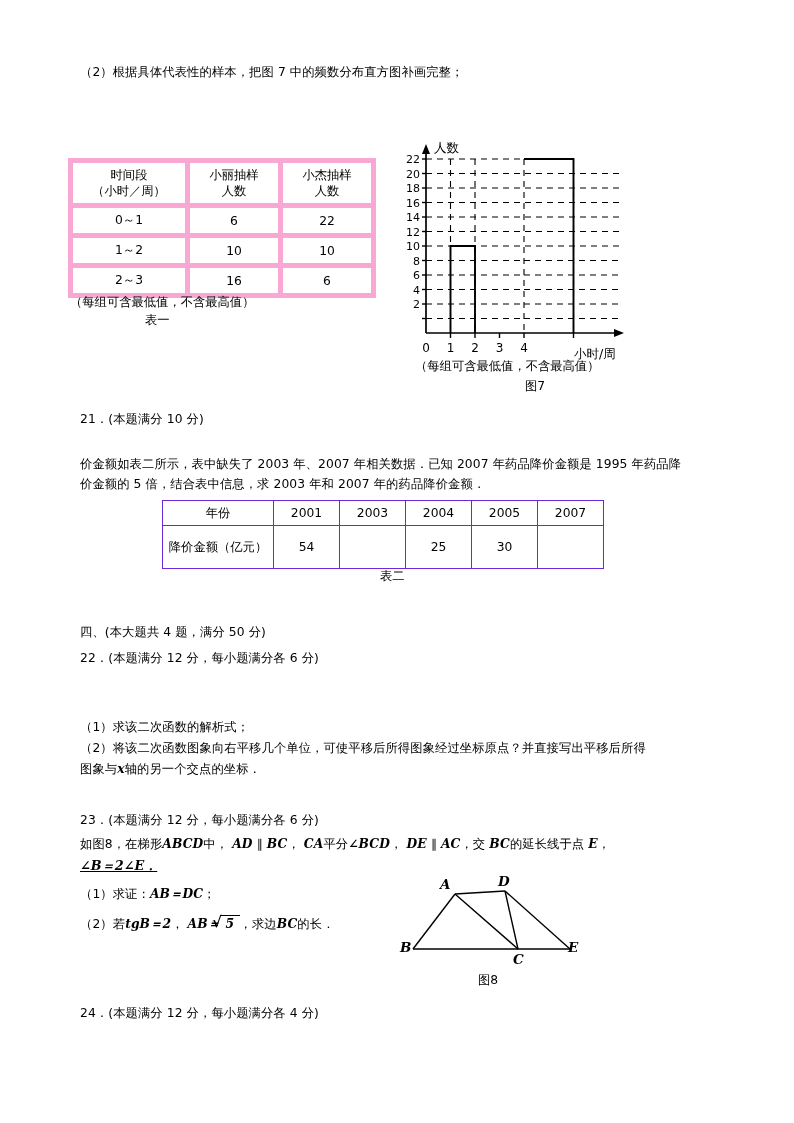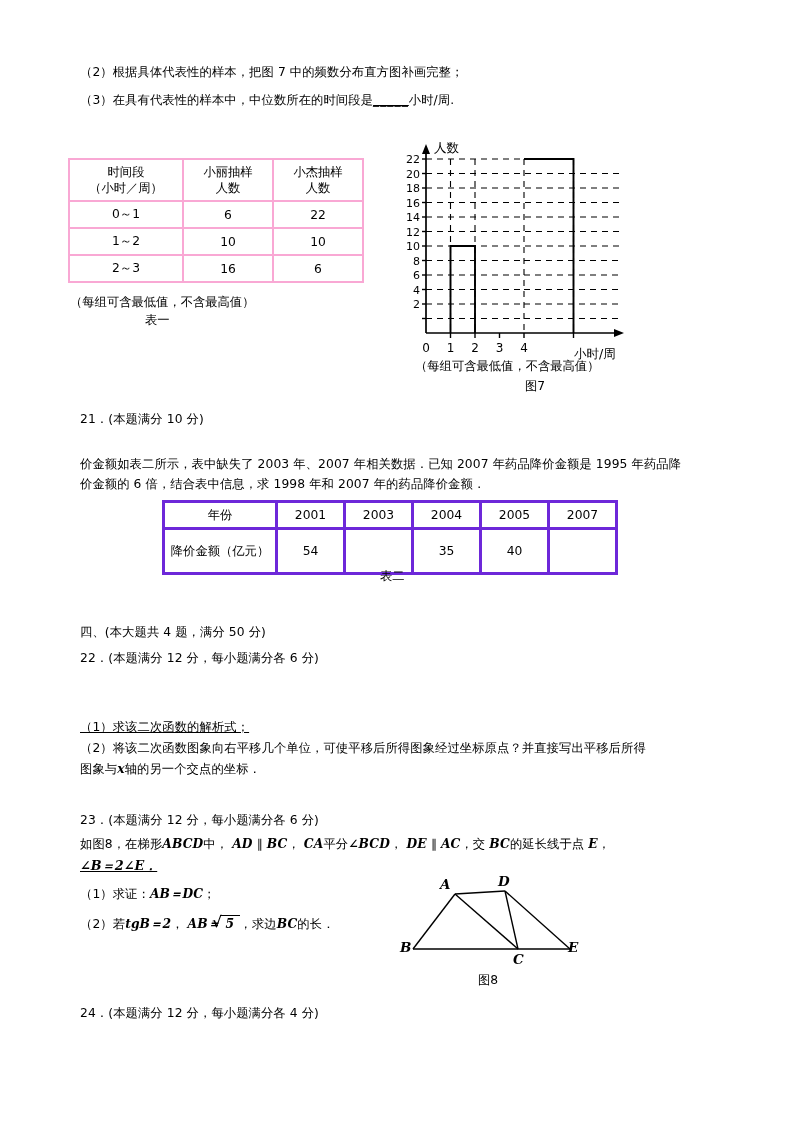--- a/index.html
+++ b/index.html
@@ -24,41 +24,41 @@
   .ital { font-style:italic; font-weight:bold; font-family:"DejaVu Serif","Liberation Serif",serif; }
   .blank { text-decoration:underline; letter-spacing:1px; }
 
   
   #table-one {
     position:absolute; left:68px; top:158px;
     border-collapse:collapse;
     font-size:12.3px;
   }
   #table-one td {
-    border:2px solid #f9a8d4;
+    border:5px solid #f9a8d4;
     text-align:center;
     vertical-align:middle;
     padding:1px 2px;
   }
   #table-one td.hd { height:38px; line-height:16px; }
   #table-one td.c1 { width:108px; }
   #table-one td.c2 { width:84px; }
   #table-one td.c3 { width:84px; }
   #table-one td.dat { height:23px;margin-top:29px; }
 
   .tbl-note {
     position:absolute; font-size:12.3px; white-space:nowrap;
   }
 
   
   #table-two {
     position:absolute; left:162px; top:500px;
     border-collapse:collapse; font-size:12.3px;
   }
-  #table-two td { border:3px solid #6d28d9; text-align:center; vertical-align:middle; }
+  #table-two td { border:1px solid #6d28d9; text-align:center; vertical-align:middle; }
   #table-two td.lbl { width:104px; height:22px; padding:0 3px; }
   #table-two td.yr  { width:63px; height:22px; }
   #table-two td.amtlbl { height:40px; }
   #table-two td.amt { height:40px; }
 
   
   #chart {
     position:absolute; left:398px; top:130px;
     width:250px; height:265px;
   }
@@ -70,23 +70,20 @@
 
   .cap { position:absolute; font-size:12.3px; white-space:nowrap; }
 </style>
 </head>
 <body>
 
 <div class="page">
 
   <div class="ln" style="left:80px; top:64px;">（2）根据具体代表性的样本，把图 7 中的频数分布直方图补画完整；</div>
 
-  <div class="ln" style="left:80px; top:92px;">
-    <span>（3）在具有代表性的样本中，中位数所在的时间段是</span><span class="blank">_____</span><span>小时/周.</span>
-  </div>
 
   <table id="table-one">
     <tbody>
         <tr>
       <td class="hd c1">
         <div>时间段</div>
         <div>（小时／周）</div>
       </td>
       <td class="hd c2">
         <div>小丽抽样</div>
@@ -212,50 +209,50 @@
       <text x="36" y="22" font-family="DejaVu Sans, Liberation Sans, sans-serif" font-size="12.5" fill="#000">人数</text>
       <text x="176" y="228" font-family="DejaVu Sans, Liberation Sans, sans-serif" font-size="12.5" fill="#000">小时/周</text>
     </svg>
   </div>
 
   <div class="cap" style="left:415px; top:358px; font-size:12.3px;">（每组可含最低值，不含最高值）</div>
   <div class="cap" style="left:505px; top:378px;margin-left:20px;">图7</div>
 
   <div class="ln" style="left:80px; top:411px;">21．(本题满分 10 分)</div>
   <div class="ln" style="left:80px; top:456px;">价金额如表二所示，表中缺失了 2003 年、2007 年相关数据．已知 2007 年药品降价金额是 1995 年药品降</div>
-  <div class="ln" style="left:80px; top:476px;">价金额的 6 倍，结合表中信息，求 1998 年和 2007 年的药品降价金额．</div>
+  <div class="ln" style="left:80px; top:476px;">价金额的 5 倍，结合表中信息，求 2003 年和 2007 年的药品降价金额．</div>
 
   <table id="table-two">
     <tbody>
         <tr>
       <td class="lbl">年份</td>
       <td class="yr">2001</td>
       <td class="yr">2003</td>
       <td class="yr">2004</td>
       <td class="yr">2005</td>
       <td class="yr">2007</td>
     </tr>
     <tr>
       <td class="lbl amtlbl">降价金额（亿元）</td>
       <td class="amt">54</td>
       <td class="amt"></td>
-      <td class="amt">35</td>
-      <td class="amt">40</td>
+      <td class="amt">25</td>
+      <td class="amt">30</td>
       <td class="amt"></td>
     </tr>
   </tbody>
     </table>
   <div class="cap" style="left:380px; top:568px;">表二</div>
 
   <div class="ln" style="left:80px; top:624px;">四、(本大题共 4 题，满分 50 分)</div>
 
   <div class="ln" style="left:80px; top:650px;text-align:center;">22．(本题满分 12 分，每小题满分各 6 分)</div>
 
 
-  <div class="ln" style="left:80px; top:719px;text-decoration:underline;">（1）求该二次函数的解析式；</div>
+  <div class="ln" style="left:80px; top:719px;">（1）求该二次函数的解析式；</div>
   <div class="ln" style="left:80px; top:740px;">（2）将该二次函数图象向右平移几个单位，可使平移后所得图象经过坐标原点？并直接写出平移后所得</div>
   <div class="ln" style="left:80px; top:760px;">
     <span>图象与</span><span class="ital">x</span><span>轴的另一个交点的坐标．</span>
   </div>
 
   <div class="ln" style="left:80px; top:812px;">23．(本题满分 12 分，每小题满分各 6 分)</div>
 
   <div class="ln" style="left:80px; top:835px;">
     <span>如图8，在梯形</span><span class="ital">ABCD</span><span>中，</span>&nbsp;<span class="ital">AD</span>&nbsp;<span>∥</span>&nbsp;<span class="ital">BC</span><span>，</span>&nbsp;<span class="ital">CA</span><span>平分</span><span class="ital">∠BCD</span><span>，</span>&nbsp;<span class="ital">DE</span>&nbsp;<span>∥</span>&nbsp;<span class="ital">AC</span><span>，交</span>&nbsp;<span class="ital">BC</span><span>的延长线于点</span>&nbsp;<span class="ital">E</span><span>，</span>
   </div>

